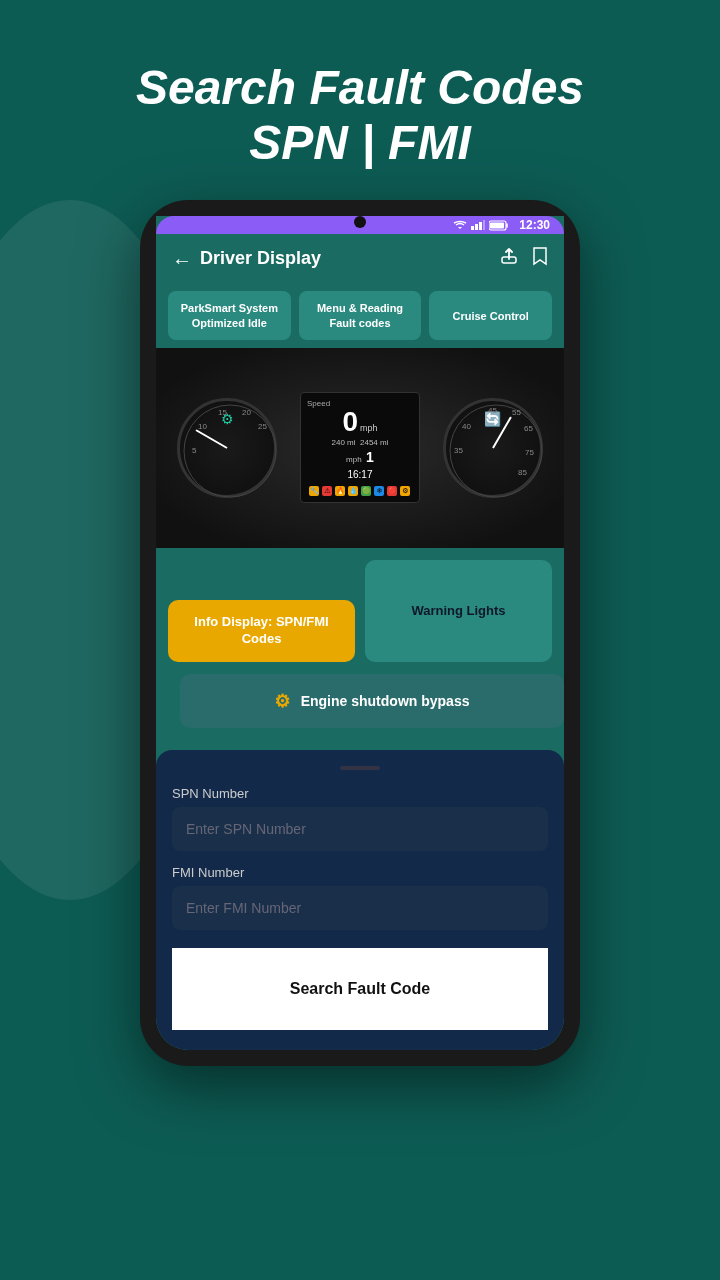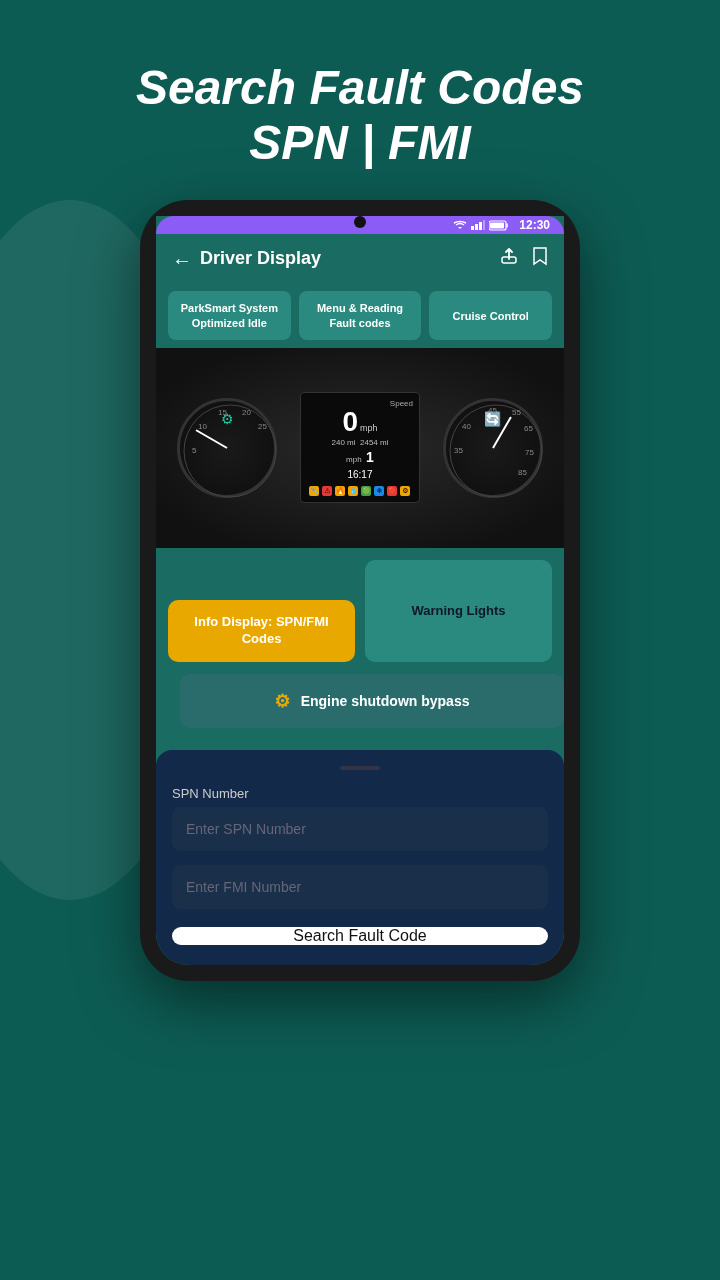--- a/index.html
+++ b/index.html
@@ -225,21 +225,21 @@
       background: #0a0a0a;
       border: 1px solid #333;
       border-radius: 4px;
       padding: 6px;
       text-align: center;
     }
 
     .display-label {
       font-size: 8px;
       color: #aaa;
-      text-align: right;
+      text-align: left;
     }
 
     .display-speed {
       font-size: 28px;
       color: #fff;
       font-weight: 700;
       line-height: 1;
     }
 
     .display-unit {
@@ -378,23 +378,23 @@
 
     .search-input::placeholder {
       color: #667;
     }
 
     .search-btn {
       width: 100%;
       background: #ffffff;
       color: #111;
       font-size: 16px;
-      font-weight: 400;
-      padding: 0;
-      border-radius: 12px;
+      font-weight: 700;
+      padding: 32px;
+      border-radius: 0;
       border: none;
       cursor: pointer;
       margin-top: 4px;
     }
   </style>
 </head>
 <body>
 
 <div class="bg-wave"></div>
 
@@ -542,20 +542,21 @@
           <span>Engine shutdown bypass</span>
         </button>
       </div>
 
       <div class="bottom-sheet">
         <div class="sheet-handle"></div>
 
         <div class="input-label">SPN Number</div>
         <input class="search-input" type="text" placeholder="Enter SPN Number" style="">
 
+        <div class="input-label">FMI Number</div>
         <input class="search-input" type="text" placeholder="Enter FMI Number" style="">
 
         <button class="search-btn">
           <span>Search Fault Code</span>
         </button>
       </div>
 
     </div>
   </div>
 </div>

